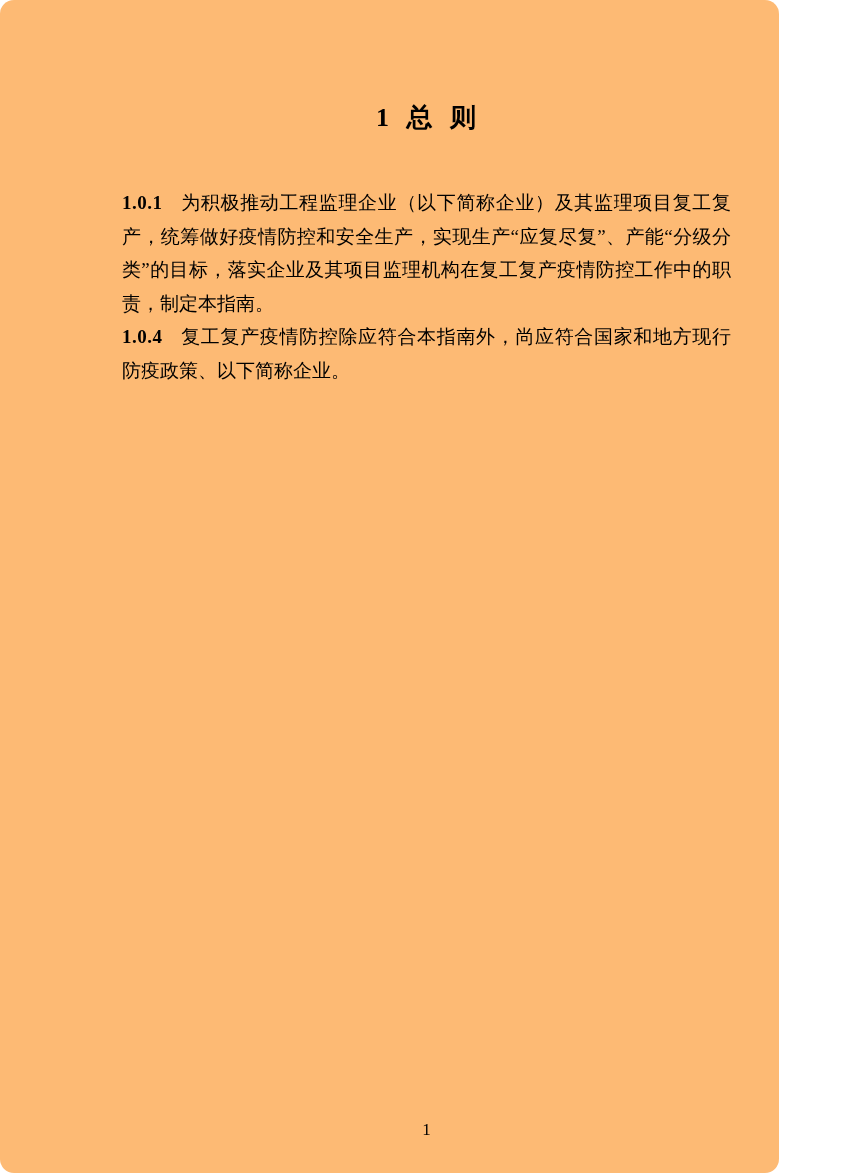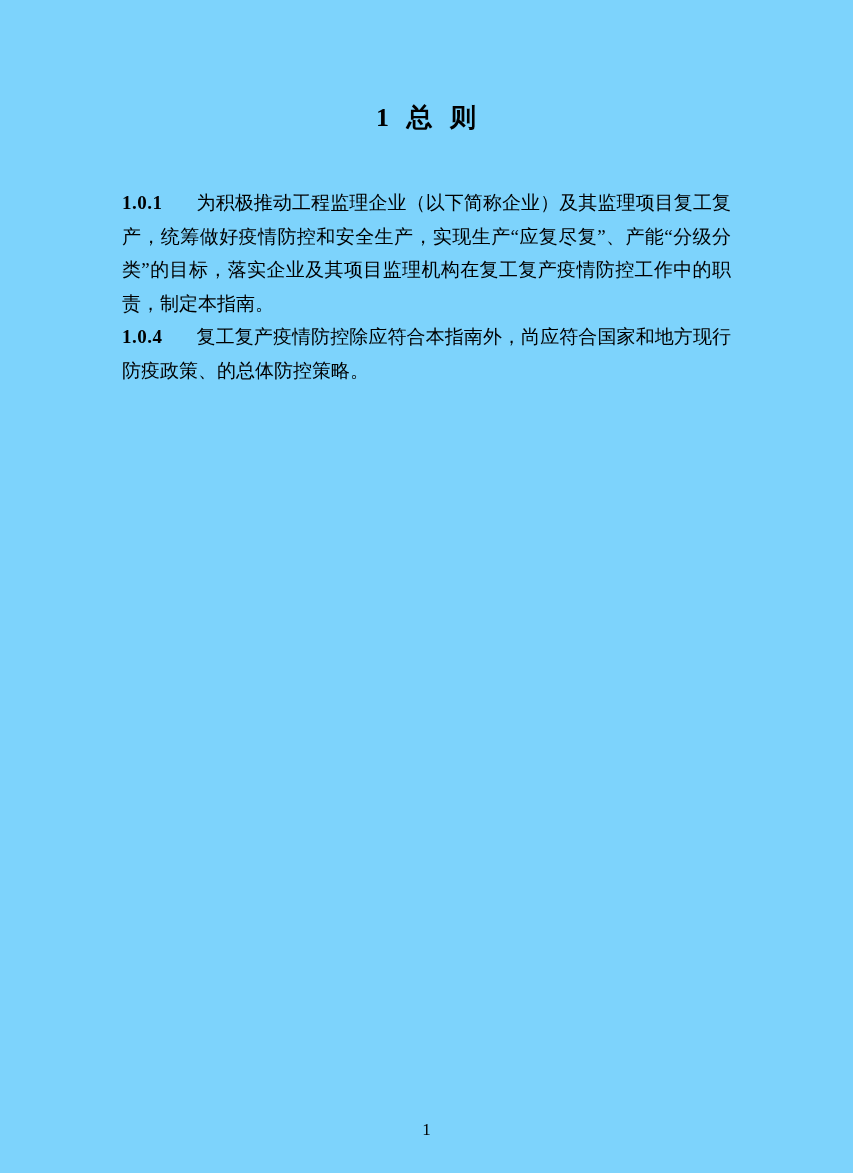--- a/index.html
+++ b/index.html
@@ -7,23 +7,24 @@
   body {
     width: 853px;
     height: 1173px;
     position: relative;
     font-family: "Liberation Serif", "DejaVu Serif", serif;
     color: #000000;
     overflow: hidden;
   }
   .page {
     position: relative;
-    width: 853px;
+    width: 779px;
     height: 1173px;
-    background: #7dd3fc;
+    background: #fdba74;
+    border-radius: 14px;
   }
   .content {
     position: absolute;
     left: 122px;
     top: 98px;
     width: 609px;
   }
   .doc-title {
     text-align: center;
     font-size: 26px;
@@ -35,21 +36,21 @@
   }
   .clause {
     font-size: 19px;
     line-height: 33.5px;
     text-align: justify;
     text-justify: inter-ideograph;
     margin: 0;
   }
   .clause-num {
     font-weight: bold;
-    margin-right: 34px;
+    margin-right: 18px;
     letter-spacing: 0.5px;
   }
   .page-number {
     position: absolute;
     top: 1118px;
     left: 0;
     width: 853px;
     text-align: center;
     font-size: 17px;
     line-height: 24px;
@@ -61,18 +62,18 @@
 
 <div class="page">
   <div class="content">
 
     <h1 class="doc-title">1 总 则</h1>
 
     <p class="clause"><span class="clause-num">1.0.1</span><span>为积极推动工程监理企业（以下简称企业）及其监理项目复工复产，统筹做好疫情防控和安全生产，实现生产“应复尽复”、产能“分级分类”的目标，落实企业及其项目监理机构在复工复产疫情防控工作中的职责，制定本指南。</span></p>
 
 
 
-    <p class="clause"><span class="clause-num">1.0.4</span><span>复工复产疫情防控除应符合本指南外，尚应符合国家和地方现行防疫政策、的总体防控策略。</span></p>
+    <p class="clause"><span class="clause-num">1.0.4</span><span>复工复产疫情防控除应符合本指南外，尚应符合国家和地方现行防疫政策、以下简称企业。</span></p>
 
   </div>
 
   <div class="page-number">1</div>
 </div>
 
 </body></html>

